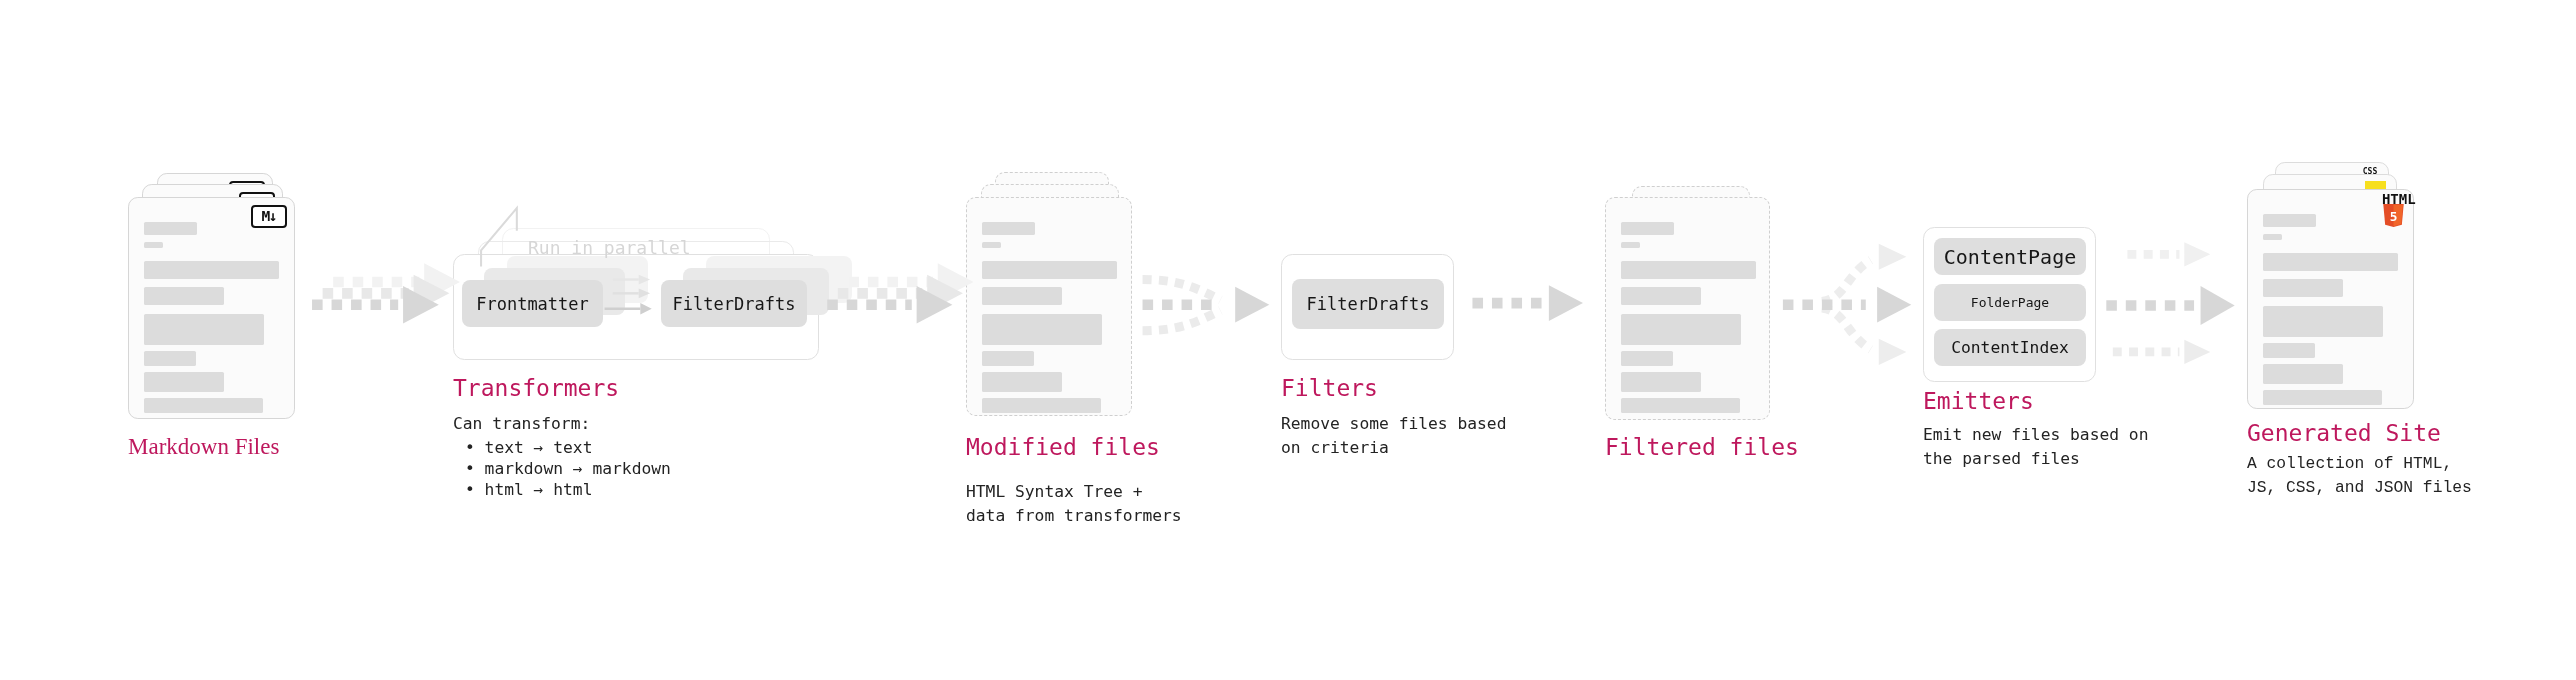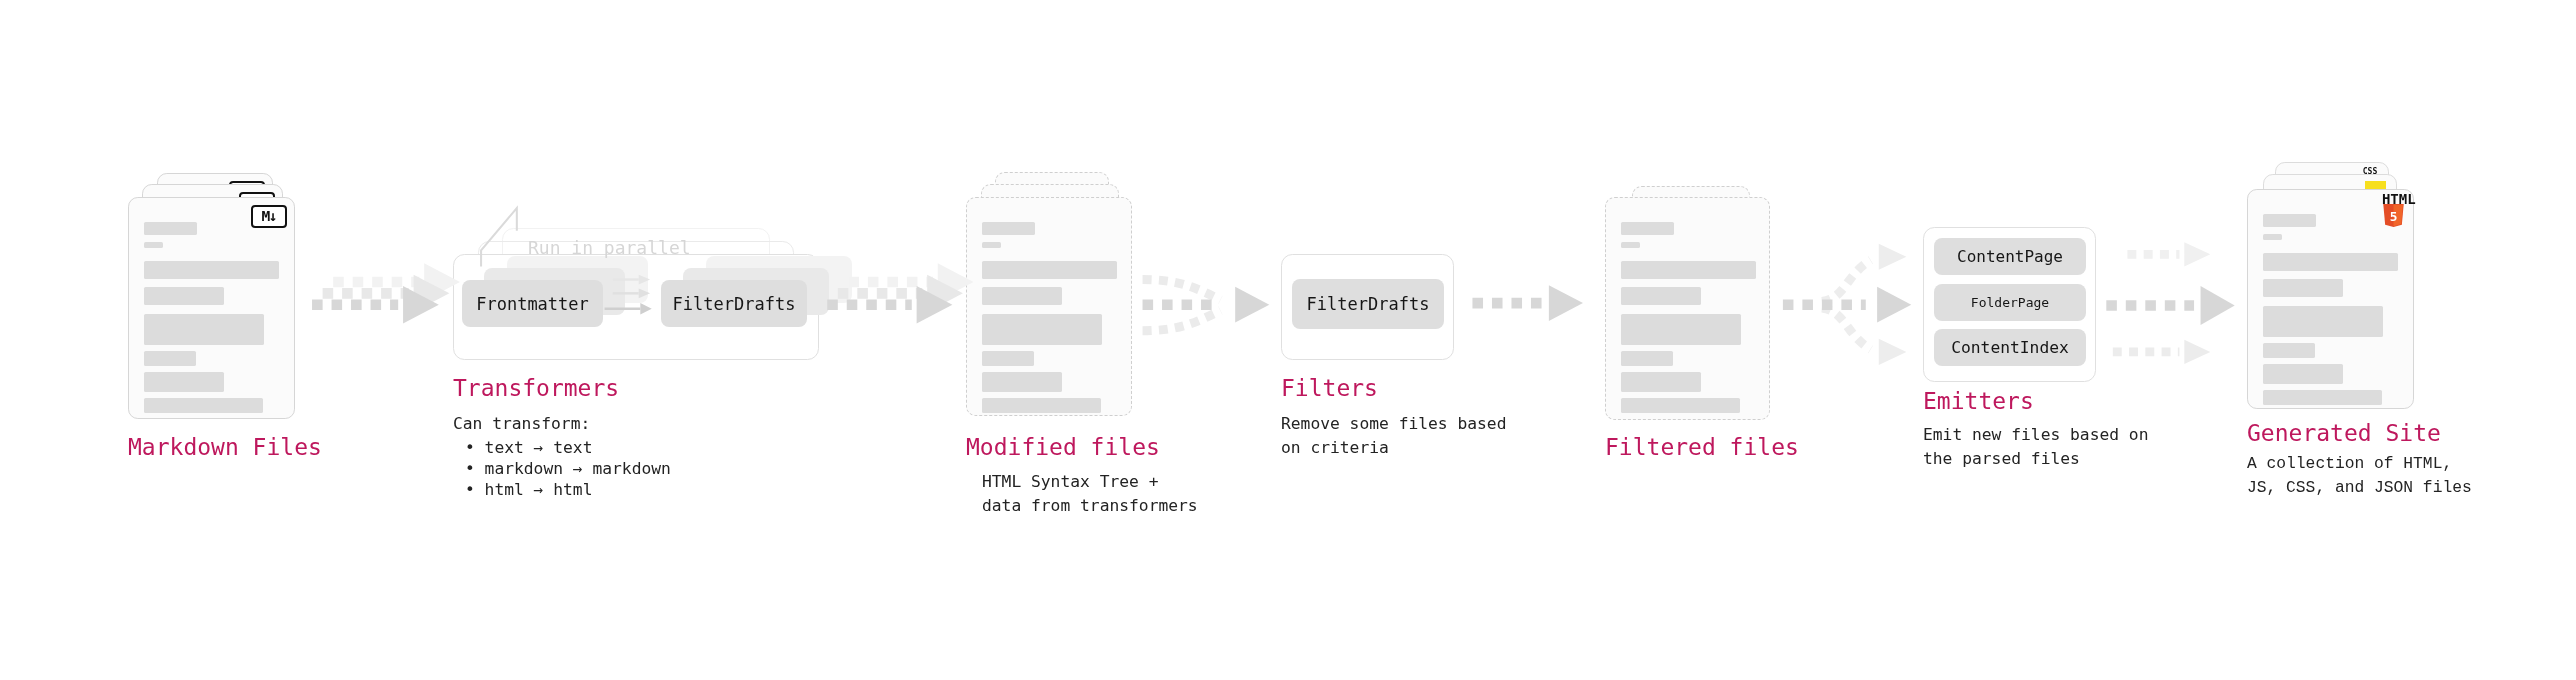--- a/index.html
+++ b/index.html
@@ -58,21 +58,21 @@
           <div class="bar" style="width: 53px; height: 13px; margin-top: 24.4px;"></div>
           <div class="bar" style="width: 19.5px; height: 6.5px; margin-top: 6.5px;"></div>
           <div class="bar" style="width: 135px; height: 18px; margin-top: 13px;"></div>
           <div class="bar" style="width: 80px; height: 18px; margin-top: 8.1px;"></div>
           <div class="bar" style="width: 120px; height: 31px; margin-top: 8.1px;"></div>
           <div class="bar" style="width: 52px; height: 14.6px; margin-top: 6.5px;"></div>
           <div class="bar" style="width: 80px; height: 19.5px; margin-top: 6.5px;"></div>
           <div class="bar" style="width: 119px; height: 14.6px; margin-top: 6.5px;"></div>
         </div>
     </div>
-    <div class="stage-label" style="left:128px;top:434px;">Markdown Files</div>
+    <div class="stage-label" style="left:128px;top:434px;font-family:Liberation Serif, serif;">Markdown Files</div>
   </div>
 
   <div>
     <div class="panel ghost2" style="left:502px;top:228px;width:268px;height:106px;"></div>
     <div class="panel ghost1" style="left:478px;top:241px;width:316px;height:106px;"></div>
     <div class="panel" style="left:453px;top:254px;width:366px;height:106px;"></div>
 
     <div class="chip ghost2" style="left:507px;top:256px;width:141px;height:47px;"></div>
     <div class="chip ghost1" style="left:484px;top:268px;width:141px;height:47px;"></div>
     <div class="chip" style="left:462px;top:280px;width:141px;height:47px;">Frontmatter</div>
@@ -101,21 +101,21 @@
           <div class="bar" style="width: 19.5px; height: 6.5px; margin-top: 6.5px;"></div>
           <div class="bar" style="width: 135px; height: 18px; margin-top: 13px;"></div>
           <div class="bar" style="width: 80px; height: 18px; margin-top: 8.1px;"></div>
           <div class="bar" style="width: 120px; height: 31px; margin-top: 8.1px;"></div>
           <div class="bar" style="width: 52px; height: 14.6px; margin-top: 6.5px;"></div>
           <div class="bar" style="width: 80px; height: 19.5px; margin-top: 6.5px;"></div>
           <div class="bar" style="width: 119px; height: 14.6px; margin-top: 6.5px;"></div>
         </div>
     </div>
     <div class="stage-label" style="left:966px;top:434px;">Modified files</div>
-    <div class="stage-desc" style="left:966px;top:470px;margin-left:16px;">
+    <div class="stage-desc" style="left:966px;top:480px;">
       <div>HTML Syntax Tree +</div>
       <div>data from transformers</div>
     </div>
   </div>
 
   <div>
     <div class="panel" style="left:1281px;top:254px;width:173px;height:106px;"></div>
     <div class="chip" style="left:1292px;top:279px;width:152px;height:50px;">FilterDrafts</div>
     <div class="stage-label" style="left:1281px;top:375px;">Filters</div>
     <div class="stage-desc" style="left:1281px;top:412px;">
@@ -136,21 +136,21 @@
           <div class="bar" style="width: 52px; height: 14.6px; margin-top: 6.5px;"></div>
           <div class="bar" style="width: 80px; height: 19.5px; margin-top: 6.5px;"></div>
           <div class="bar" style="width: 119px; height: 14.6px; margin-top: 6.5px;"></div>
         </div>
     </div>
     <div class="stage-label" style="left:1605px;top:434px;">Filtered files</div>
   </div>
 
   <div>
     <div class="panel" style="left:1923px;top:227px;width:173px;height:155px;"></div>
-    <div class="chip" style="left:1934px;top:238px;width:152px;height:37px;font-size:16px;">ContentPage</div>
+    <div class="chip" style="left:1934px;top:238px;width:152px;height:37px;font-size:20px;">ContentPage</div>
     <div class="chip" style="left:1934px;top:284px;width:152px;height:37px;font-size:13px;">FolderPage</div>
     <div class="chip" style="left:1934px;top:329px;width:152px;height:37px;font-size:16.3px;">ContentIndex</div>
     <div class="stage-label" style="left:1923px;top:388px;">Emitters</div>
     <div class="stage-desc" style="left:1923px;top:423px;">
       <div>Emit new files based on</div>
       <div>the parsed files</div>
     </div>
   </div>
 
   <div>

